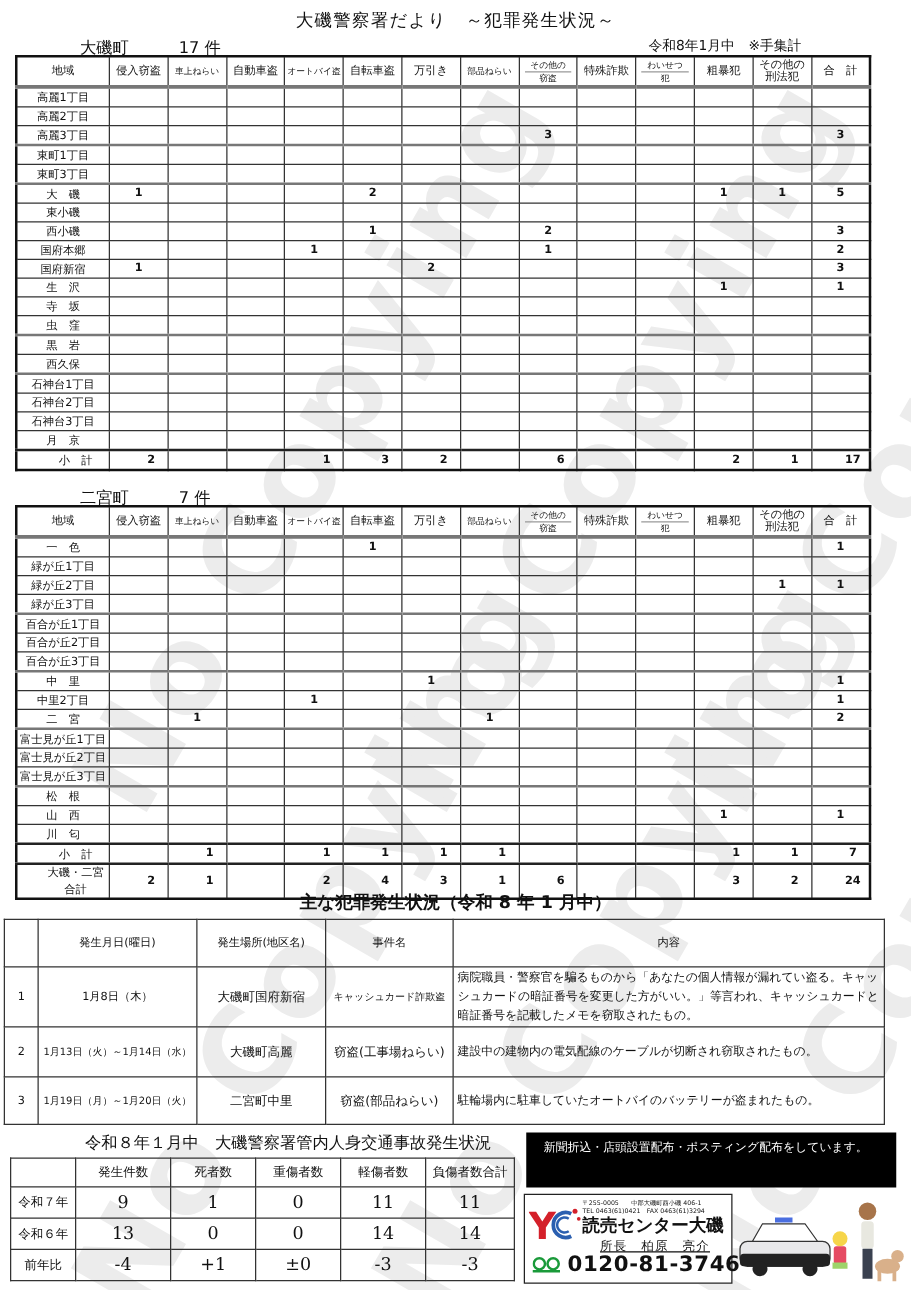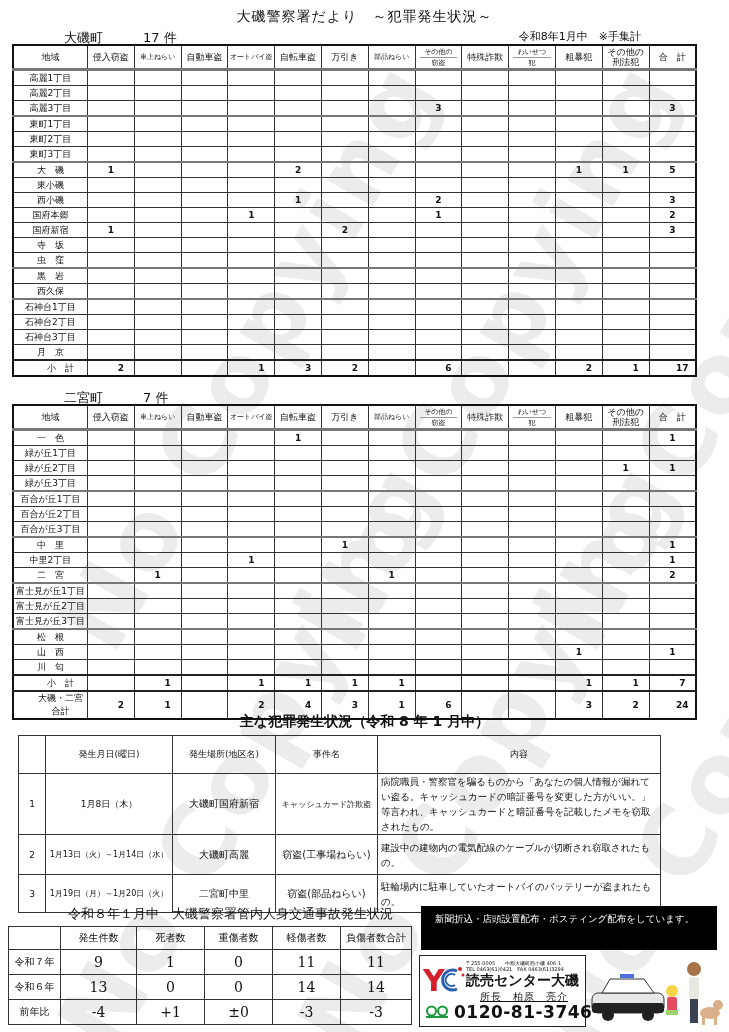--- a/index.html
+++ b/index.html
@@ -16,21 +16,21 @@
   table.crime th{font-weight:normal;font-size:9px;height:22px;line-height:10px;}
   table.crime th.sm{font-size:7px;}
   table.crime th .sub{display:block;font-size:7px;border-top:1px solid #999;margin:0 4px;}
   table.crime th .top{display:block;font-size:7px;}
   table.crime tr.hdr th{border-bottom:3px solid #777;}
   table.crime td.area{font-weight:normal;font-size:9px;}
   table.crime tr.grp td{border-top:2px solid #777;}
   table.crime tr.sub td{border-top:2px solid #222;padding-left:20px;}
   table.crime{border:2px solid #111;}
   .main-title{position:absolute;top:713px;left:0;width:729px;text-align:center;font-size:14px;font-weight:bold;}
-  table.cases{position:absolute;top:735px;left:18px;width:643px;border-collapse:collapse;table-layout:fixed;}
+  table.cases{position:absolute;top:735px;left:3px;width:705px;border-collapse:collapse;table-layout:fixed;}
   table.cases td{border:1px solid #333;font-size:9px;text-align:center;padding:0 3px;}
   table.cases td.desc{text-align:left;font-size:9.5px;line-height:15px;margin-top:24px;}
   .traffic-title{position:absolute;top:905px;left:68px;font-family:"DejaVu Serif",serif;font-size:13px;}
   table.traffic{position:absolute;top:926px;left:8px;width:404px;border-collapse:collapse;table-layout:fixed;}
   table.traffic td{border:1px solid #333;text-align:center;font-family:"DejaVu Serif",serif;font-size:14px;height:24px;padding:0;}
   table.traffic tr.h td{font-size:10px;height:22px;}
   table.traffic td.rl{font-size:10px;}
   table.traffic td.tiny{font-size:7px;}
   .blackbox{position:absolute;top:906px;left:421px;width:296px;height:44px;background:#000;color:#fff;font-size:9.5px;line-height:19px;padding:3px 0 0 14px;box-sizing:border-box;}
   .yc{position:absolute;top:955px;left:419px;width:165px;height:70px;border:1px solid #222;background:#fff;}
@@ -160,36 +160,20 @@
           <td></td>
           <td></td>
           <td></td>
           <td></td>
           <td></td>
           <td></td>
           <td></td>
           <td></td>
         </tr>
         <tr class="">
-          <td class="area">東町2丁目</td>
-          <td></td>
-          <td></td>
-          <td></td>
-          <td></td>
-          <td></td>
-          <td></td>
-          <td></td>
-          <td></td>
-          <td></td>
-          <td></td>
-          <td></td>
-          <td></td>
-          <td></td>
-        </tr>
-        <tr class="">
           <td class="area">東町3丁目</td>
           <td></td>
           <td></td>
           <td></td>
           <td></td>
           <td></td>
           <td></td>
           <td></td>
           <td></td>
           <td></td>
@@ -270,20 +254,36 @@
           <td></td>
           <td></td>
           <td>2</td>
           <td></td>
           <td></td>
           <td></td>
           <td></td>
           <td></td>
           <td></td>
           <td>3</td>
+        </tr>
+        <tr class="">
+          <td class="area">生　沢</td>
+          <td></td>
+          <td></td>
+          <td></td>
+          <td></td>
+          <td></td>
+          <td></td>
+          <td></td>
+          <td></td>
+          <td></td>
+          <td></td>
+          <td>1</td>
+          <td></td>
+          <td>1</td>
         </tr>
         <tr class="">
           <td class="area">寺　坂</td>
           <td></td>
           <td></td>
           <td></td>
           <td></td>
           <td></td>
           <td></td>
           <td></td>

